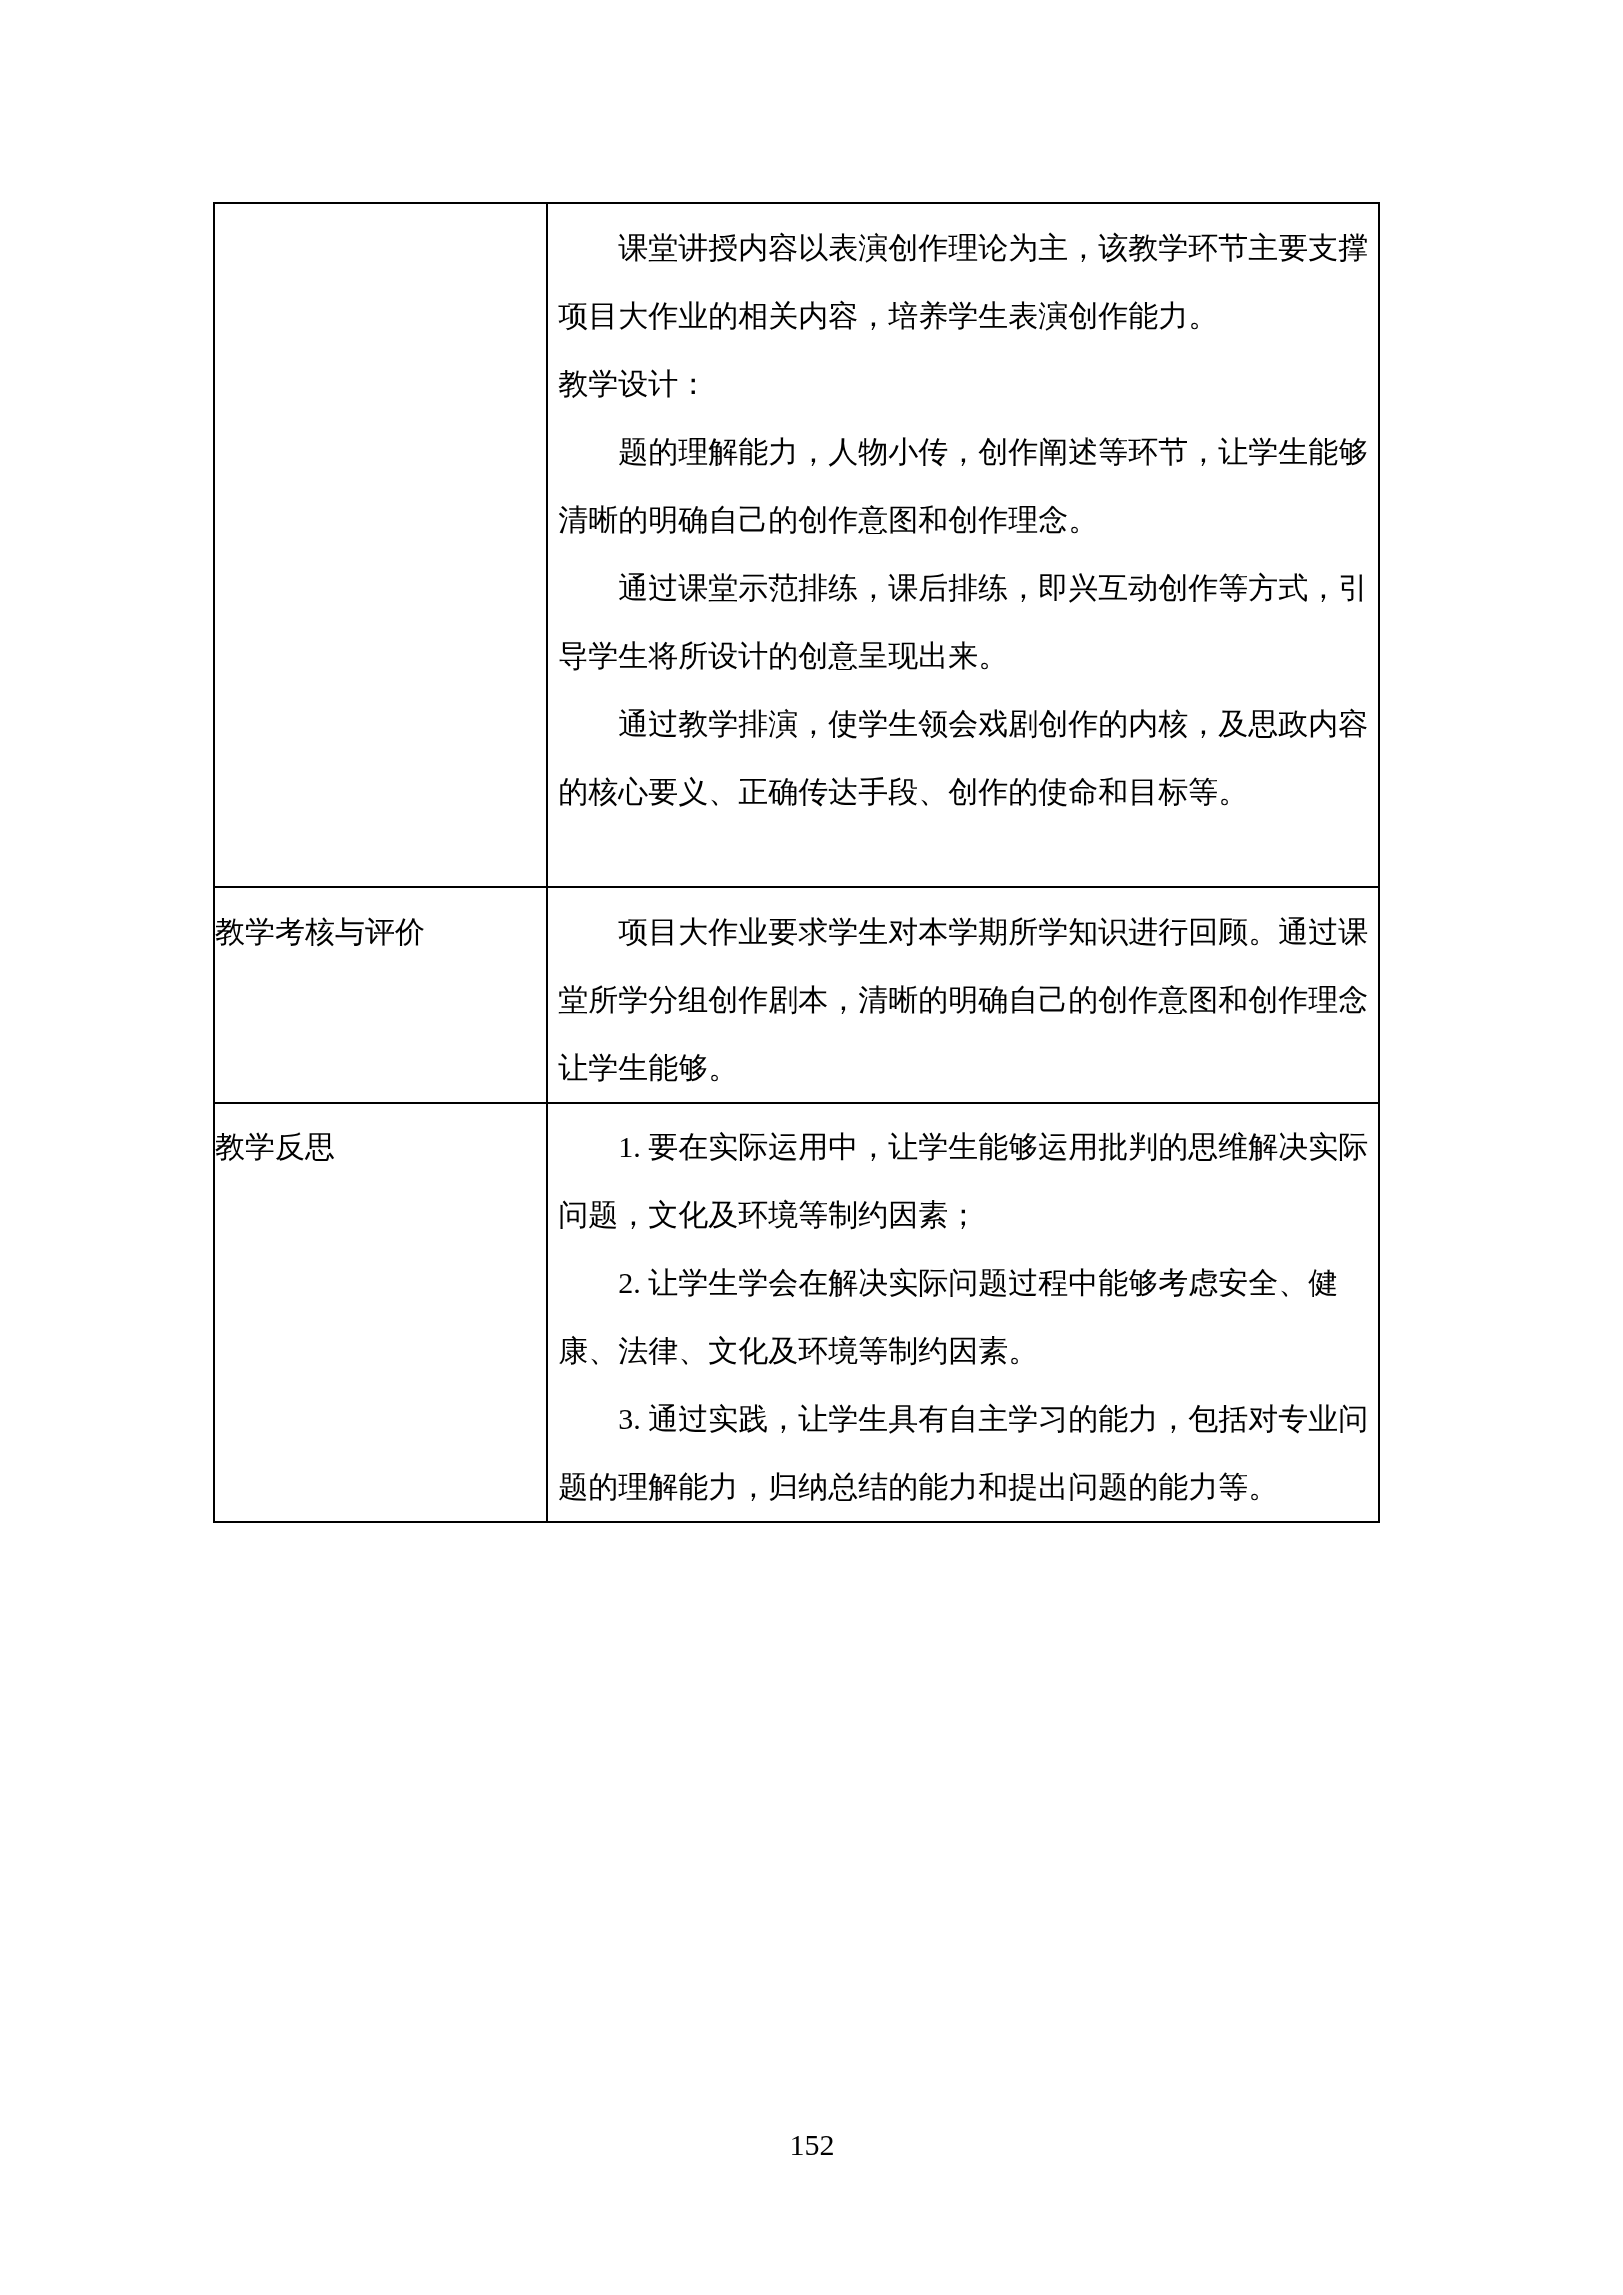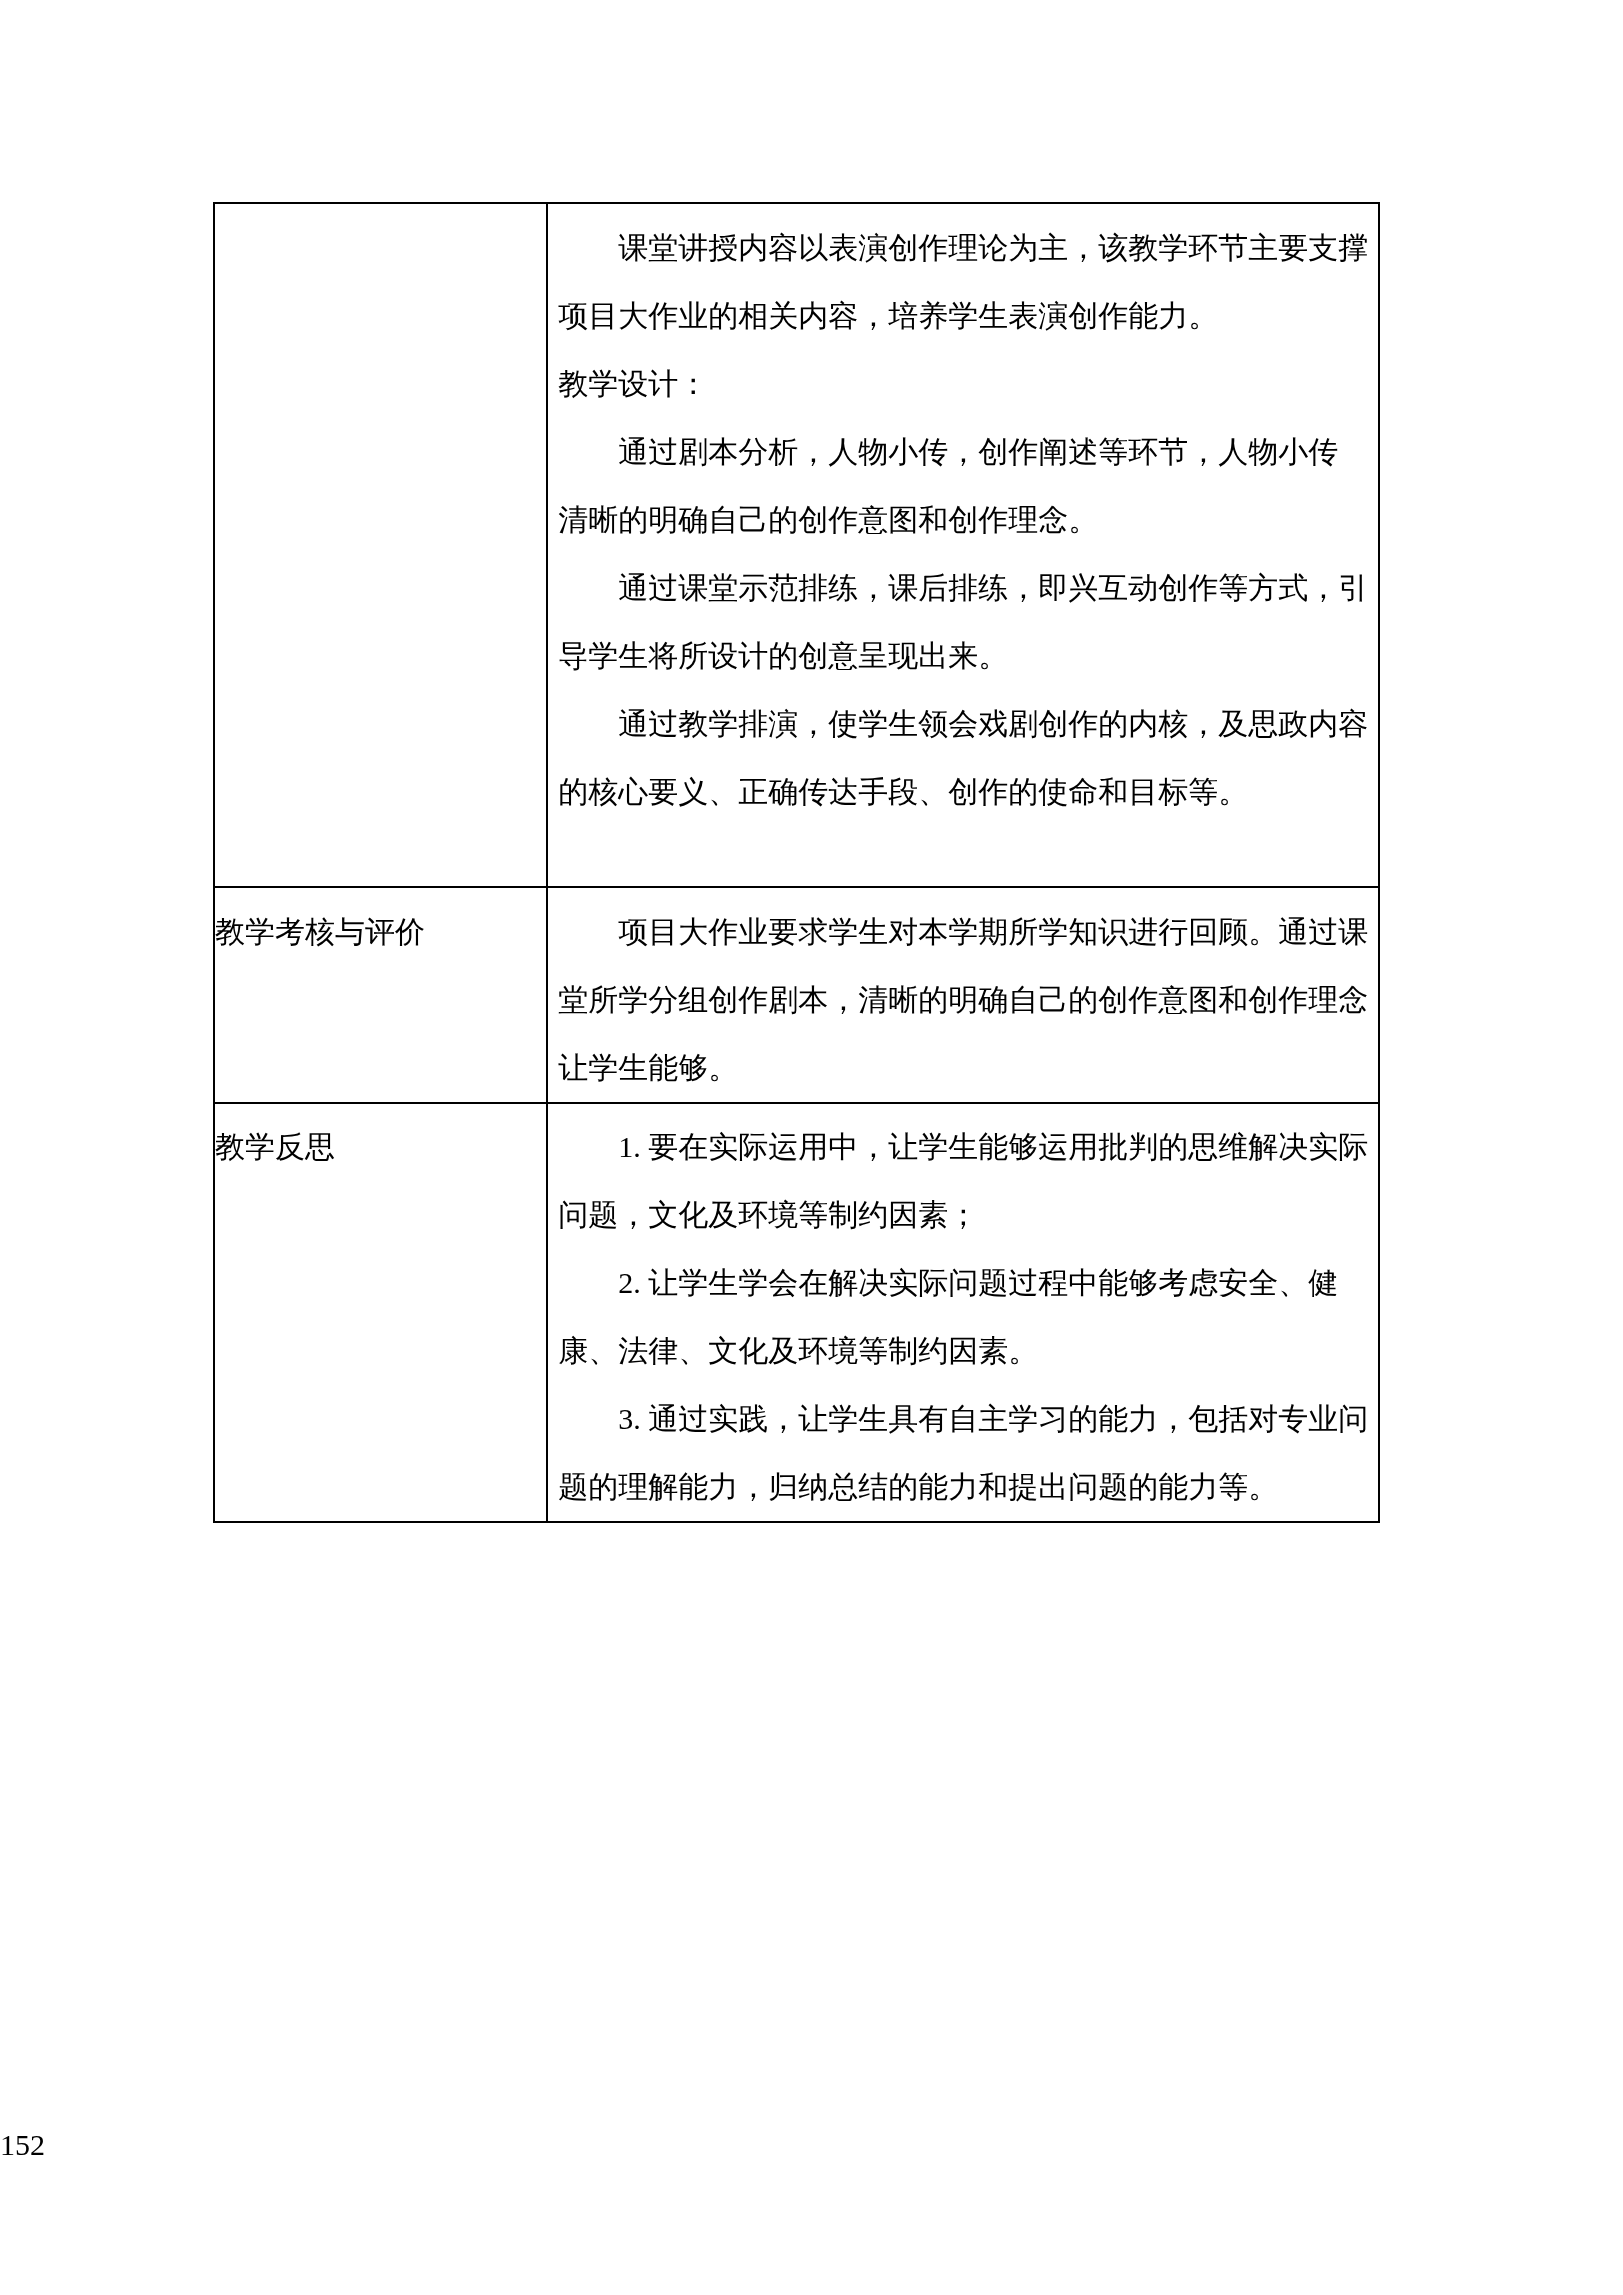--- a/index.html
+++ b/index.html
@@ -57,41 +57,41 @@
     text-align: left;
   }
   .line.indent {
     padding-left: 60px; 
   }
   .page-number {
     position: absolute;
     left: 0;
     top: 2127px;
     width: 100%;
-    text-align: left;
+    text-align: center;
     font-size: 30px;
     line-height: 35px;
   }
 </style>
 </head>
 <body>
 
 <div class="page">
   <table class="doc-table">
     <tbody>
         <tr class="row-0">
           <td class="label-cell">
             <div class="label"></div>
           </td>
           <td class="content-cell">
             <div class="cell-inner">
               <div class="line indent">课堂讲授内容以表演创作理论为主，该教学环节主要支撑</div>
               <div class="line">项目大作业的相关内容，培养学生表演创作能力。</div>
               <div class="line">教学设计：</div>
-              <div class="line indent">通过剧本分析，人物小传，创作阐述等环节，人物小传</div>
+              <div class="line indent">题的理解能力，人物小传，创作阐述等环节，让学生能够</div>
               <div class="line">清晰的明确自己的创作意图和创作理念。</div>
               <div class="line indent">通过课堂示范排练，课后排练，即兴互动创作等方式，引</div>
               <div class="line">导学生将所设计的创意呈现出来。</div>
               <div class="line indent">通过教学排演，使学生领会戏剧创作的内核，及思政内容</div>
               <div class="line">的核心要义、正确传达手段、创作的使命和目标等。</div>
             </div>
           </td>
         </tr>
         <tr class="row-1">
           <td class="label-cell">

